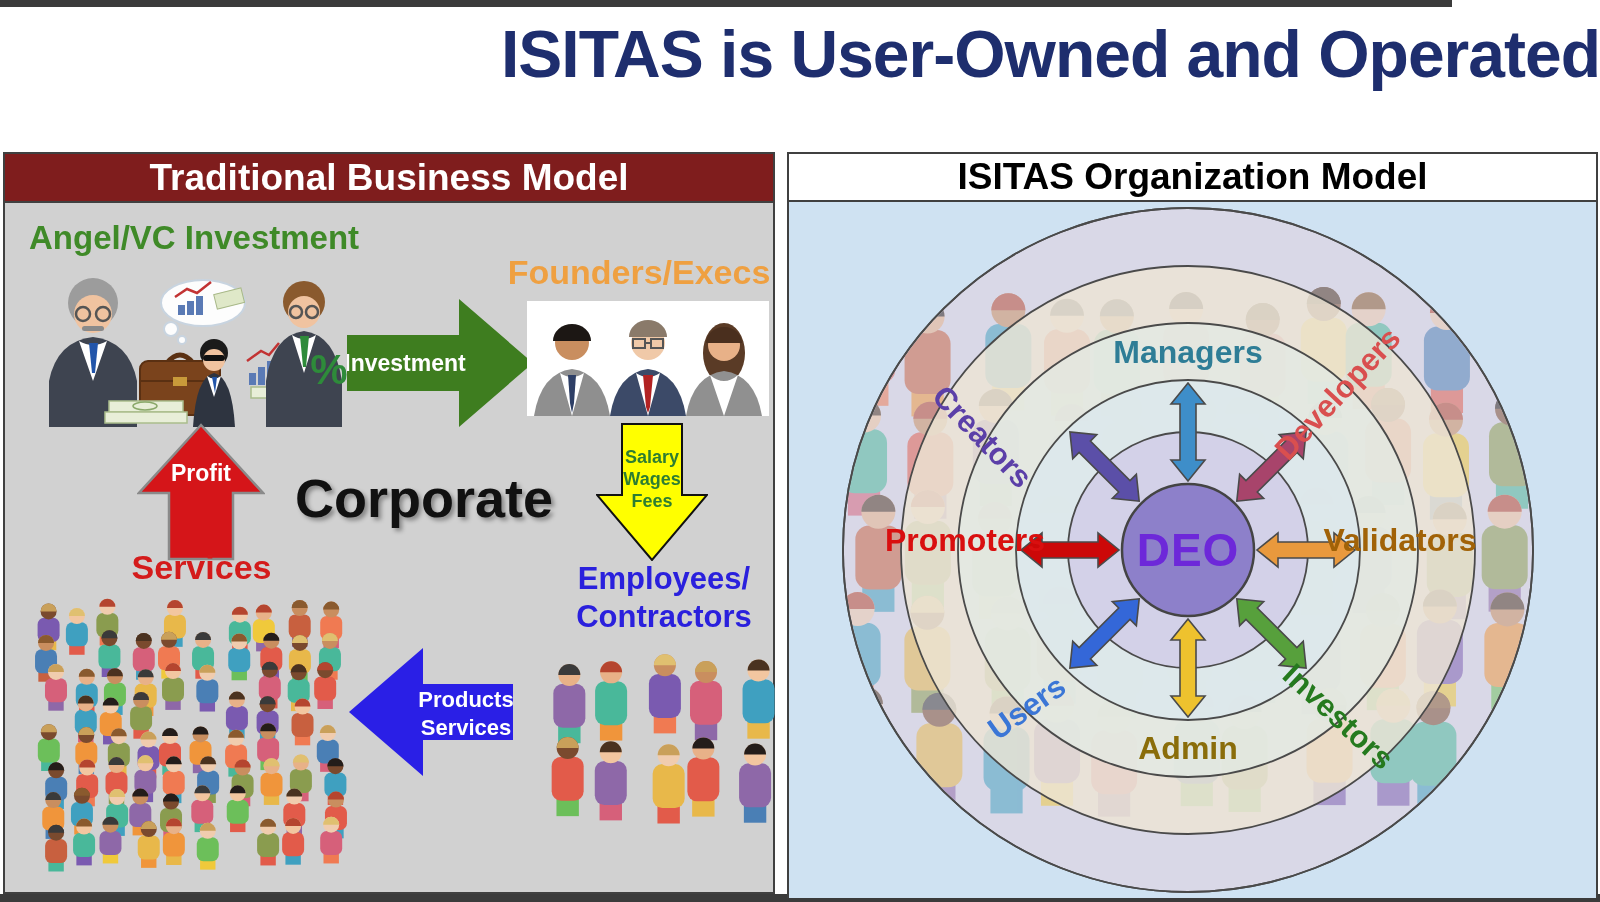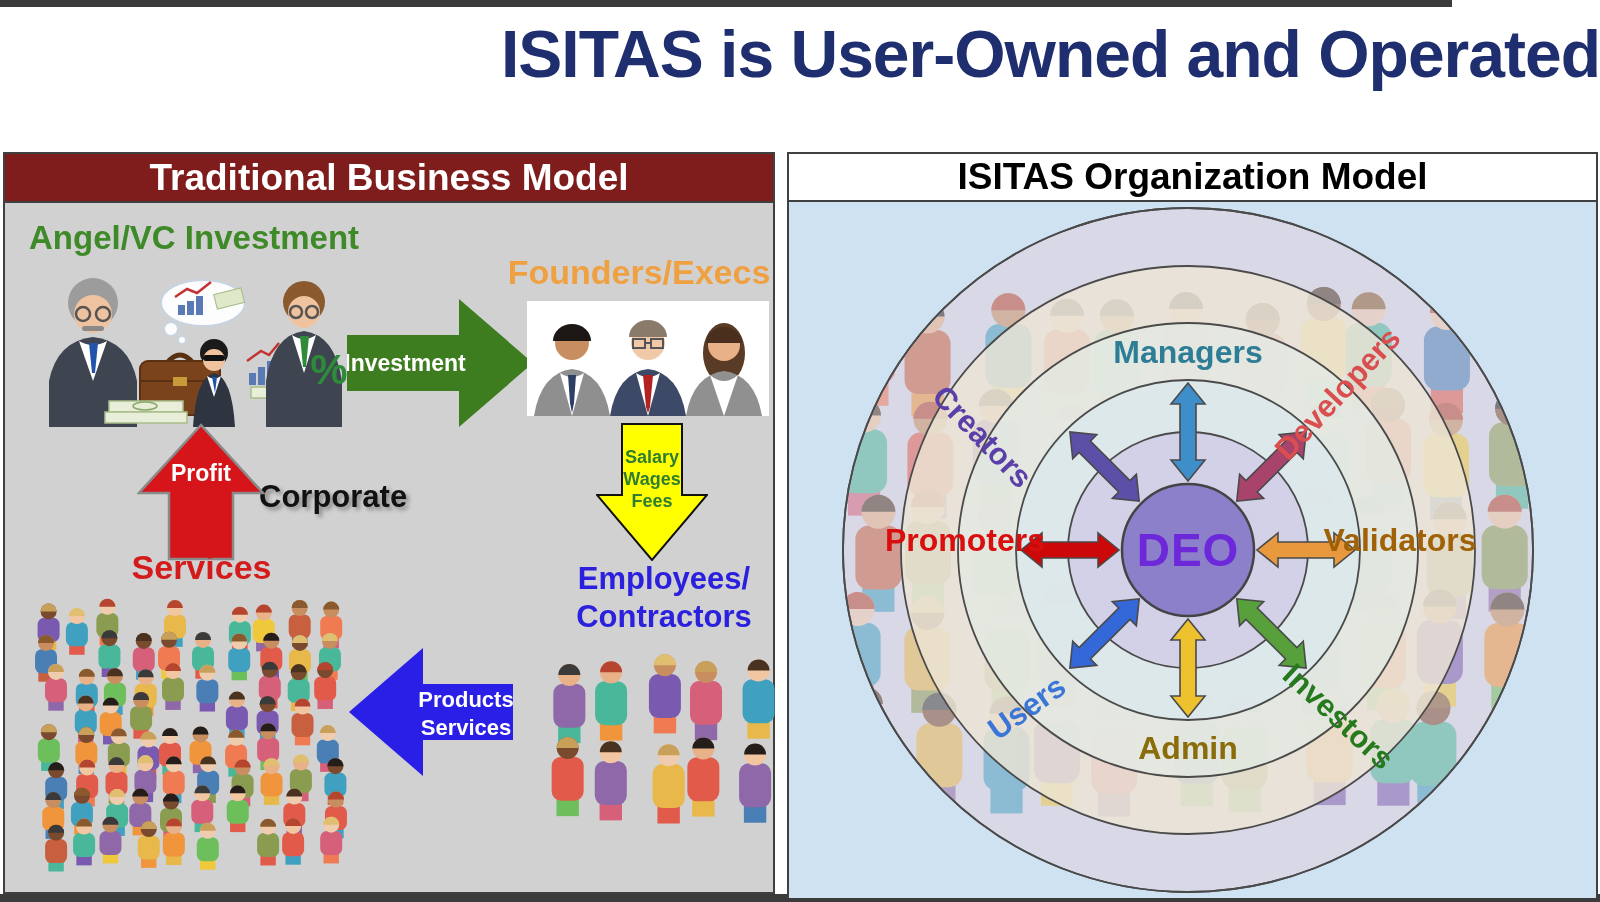--- a/index.html
+++ b/index.html
@@ -12,21 +12,21 @@
               font-size:66px;font-weight:bold;letter-spacing:-1px;}
   
   #left-panel{position:absolute;left:3px;top:152px;width:772px;height:742px;
               border:2px solid #404040;box-sizing:border-box;background:#d1d1d1;}
   #left-header{height:47px;line-height:47px;text-align:center;color:#fff;
                font-size:37px;font-weight:bold;border-bottom:2px solid #404040;}
   #left-body{position:relative;width:100%;height:691px;margin-left:14px;}
   .abs{position:absolute;}
   .angel-label{left:10px;top:16px;font-size:33px;font-weight:bold;}
   .founders-label{left:480px;top:50px;width:280px;text-align:center;font-size:34px;font-weight:bold;}
-  .corporate-label{left:240px;top:276px;width:330px;font-size:31px;font-weight:bold;
+  .corporate-label{left:240px;top:264px;width:330px;text-align:center;font-size:54px;font-weight:bold;
                    color:#111;text-shadow:3px 3px 4px rgba(0,0,0,0.35);}
   .customers-label{left:55px;top:345px;width:255px;text-align:center;font-size:34px;font-weight:bold;}
   .employees-label{left:515px;top:357px;width:260px;text-align:center;font-size:31px;
                    font-weight:bold;line-height:38px;}
   #founders-photo{left:508px;top:98px;width:242px;height:115px;background:#fff;}
   
   #right-panel{position:absolute;left:787px;top:152px;width:811px;height:746px;
                border:2px solid #404040;box-sizing:border-box;background:#cfe2f2;}
   #right-header{height:46px;line-height:46px;text-align:center;color:#000;background:#fff;
                 font-size:37px;font-weight:bold;border-bottom:2px solid #404040;}

